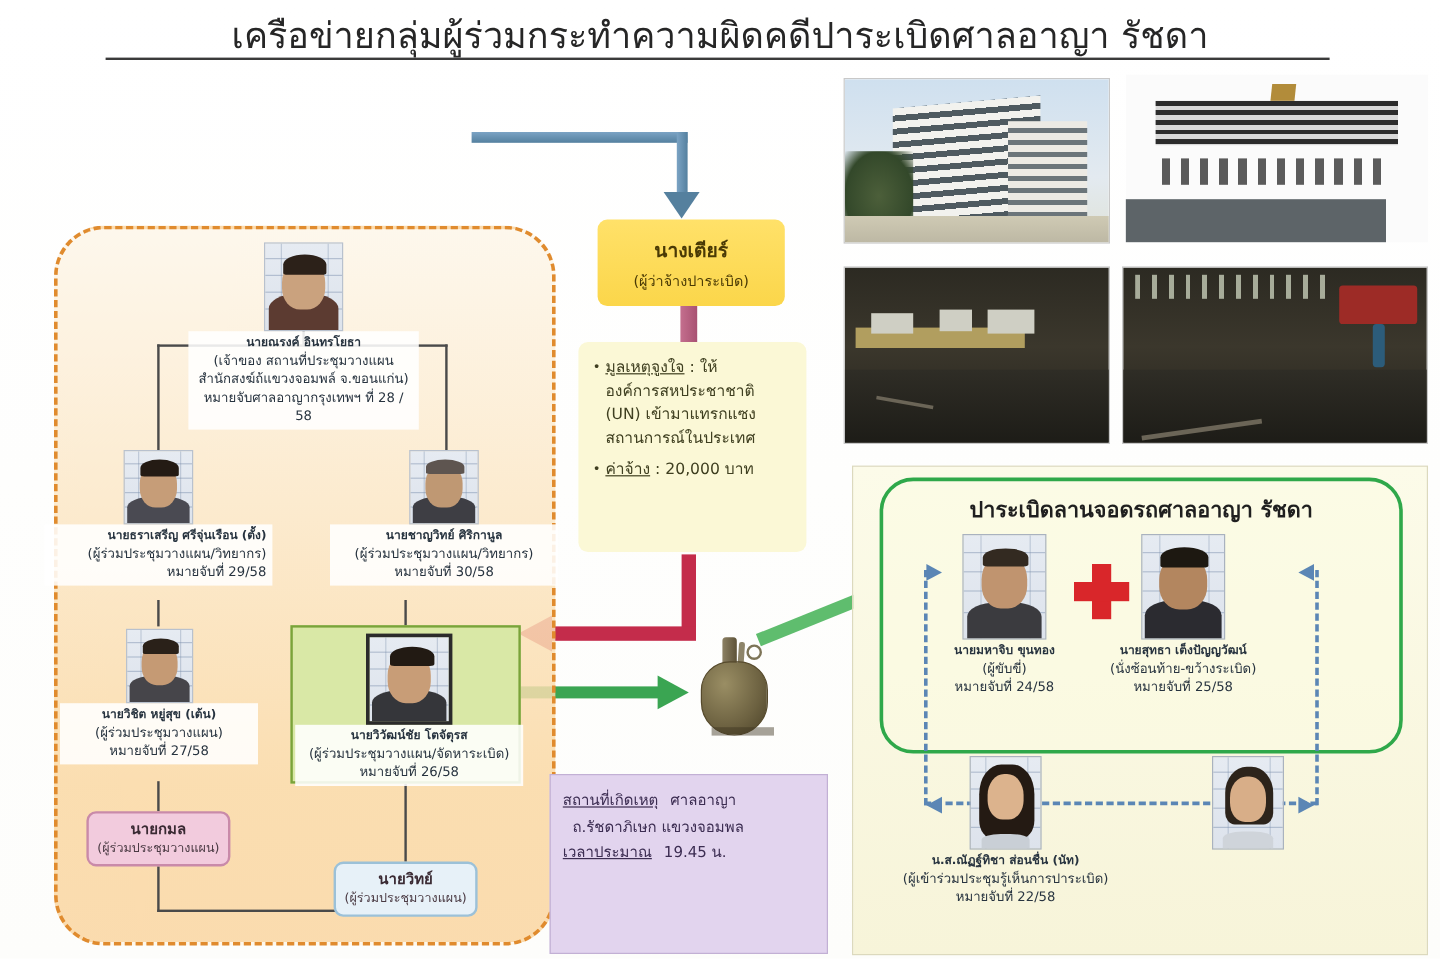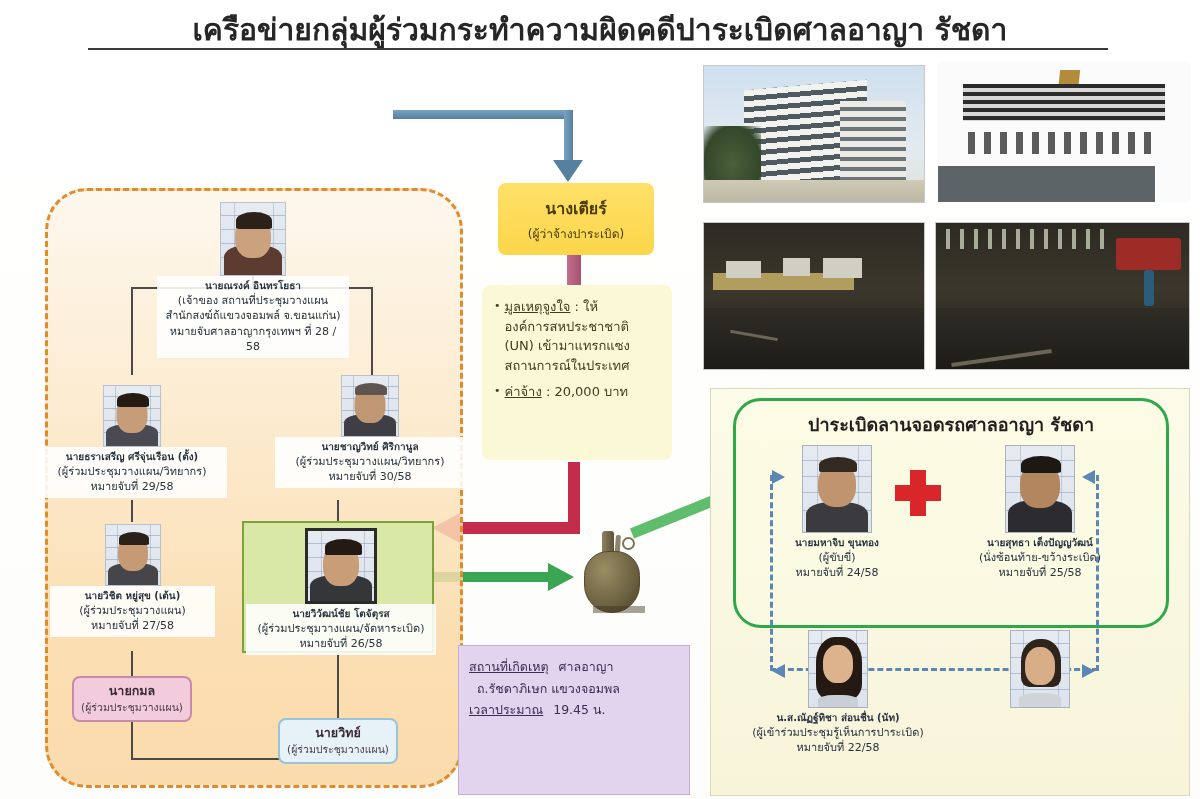--- a/index.html
+++ b/index.html
@@ -14,21 +14,21 @@
     width: 1200px; height: 799px;
     background: linear-gradient(180deg,#ffffff 0%, #fdfdfb 100%);
   }
 
   
   .title {
     position: absolute;
     top: 6px; left: 0; width: 1200px;
     text-align: center;
     font-size: 30px;
-    font-weight: bold;
+    font-weight: normal;
     color: #262626;
     letter-spacing: 0px;
     white-space: nowrap;
   }
   .title-underline {
     position: absolute;
     top: 48px; left: 88px; width: 1020px; height: 2px;
     background: #3a3a3a;
   }
 
@@ -399,21 +399,21 @@
       <div class="hair" style="left:15px; top:9px; width:36px; height:17px; background:#2c2119;"></div>
     </div>
     <div class="caption">
       <div class="cap-name">นายณรงค์ อินทรโยธา</div>
       <div class="cap-role">(เจ้าของ สถานที่ประชุมวางแผน</div>
       <div class="cap-role">สำนักสงฆ์ถ้แขวงจอมพล์ จ.ขอนแก่น)</div>
       <div class="cap-warrant">หมายจับศาลอาญากรุงเทพฯ ที่ 28 / 58</div>
     </div>
   </div>
 
-  <div class="person" style="left:37px; top:385px; width:190px;">
+  <div class="person" style="left:37px; top:375px; width:190px;text-align:right;">
     <div class="mug" style="width:58px; height:62px;">
       <div class="rules">
         <i style="top:10px"></i>
           <i style="top:22px"></i>
           <i style="top:34px"></i>
           <i style="top:46px"></i>
         <b style="left:11px"></b>
           <b style="left:46px"></b>
       </div>
       <div class="torso" style="bottom:0; width:52px; height:22px; background:#4a4a52;"></div>
@@ -545,21 +545,21 @@
       <div class="face head" style="top:16px; width:38px; height:45px; background:#c0946f;"></div>
       <div class="hair" style="left:16px; top:11px; width:38px; height:15px; background:#332a21;"></div>
     </div>
     <div class="caption" style="background:transparent;">
       <div class="cap-name">นายมหาจิบ ขุนทอง</div>
       <div class="cap-role">(ผู้ขับขี่)</div>
       <div class="cap-warrant">หมายจับที่ 24/58</div>
     </div>
   </div>
 
-  <div class="person" style="left:950px; top:445px; width:180px;">
+  <div class="person" style="left:896px; top:445px; width:180px;">
     <div class="mug" style="width:70px; height:88px; border:1px solid #a9b2bf;">
       <div class="rules">
         <i style="top:14px"></i>
           <i style="top:30px"></i>
           <i style="top:46px"></i>
           <i style="top:64px"></i>
         <b style="left:14px"></b>
           <b style="left:55px"></b>
       </div>
       <div class="torso" style="bottom:0; width:64px; height:32px; background:#2b2b30;"></div>

